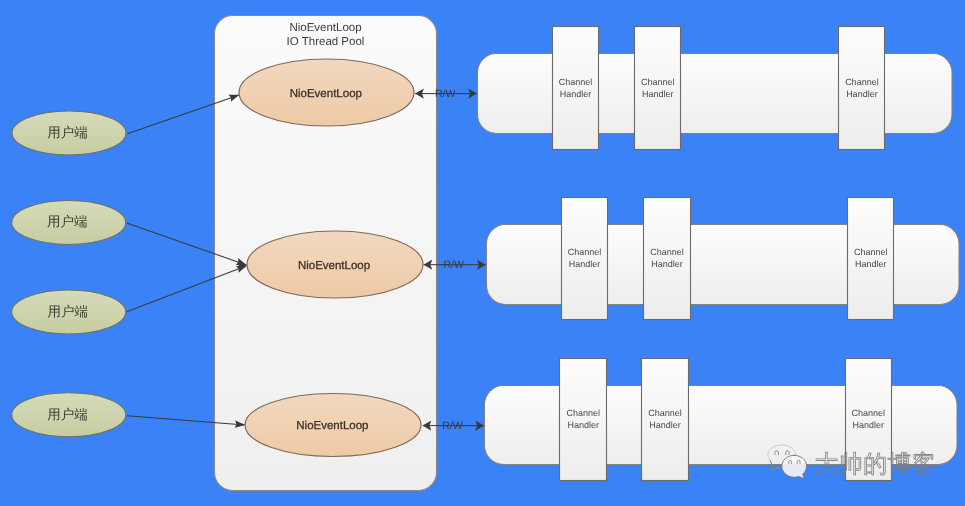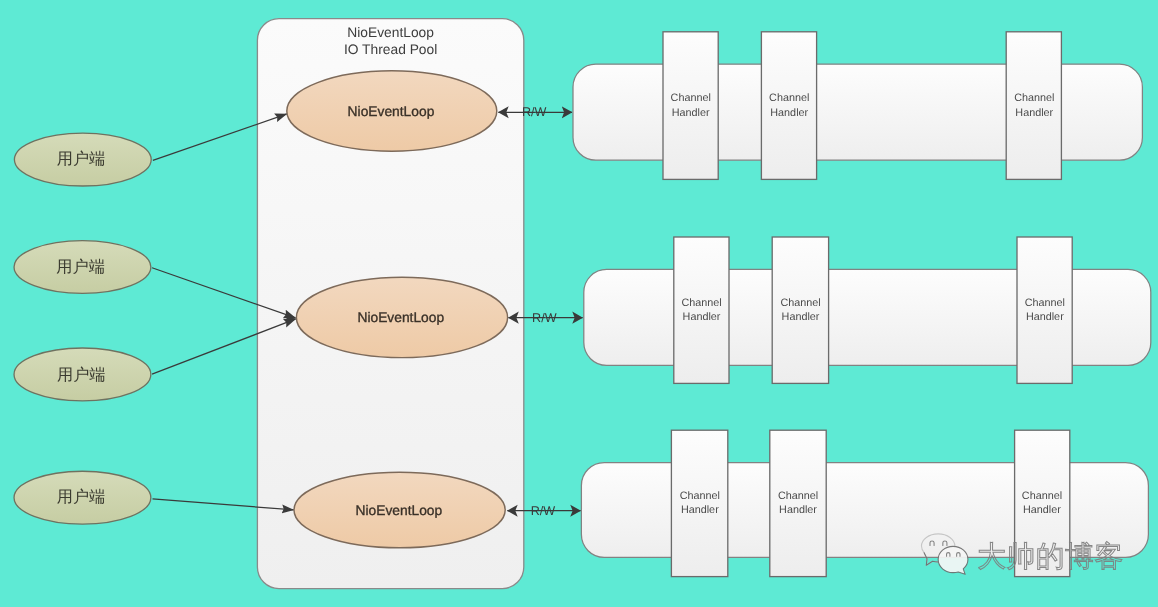--- a/index.html
+++ b/index.html
@@ -1,17 +1,17 @@
 <!DOCTYPE html>
 <html><head>
 <meta charset="utf-8">
 <style>
   html,body{margin:0;padding:0;background:#ffffff;
     -webkit-font-smoothing:antialiased;-moz-osx-font-smoothing:grayscale;text-rendering:geometricPrecision;}
-  #page{position:relative;width:965px;height:506px;overflow:hidden;background:#5eead4;}
+  #page{position:relative;width:965px;height:506px;overflow:hidden;background:#3b82f6;}
   svg.layer{position:absolute;left:0;top:0;width:965px;height:506px;display:block;transform:translateZ(0);}
   .t-title{font-family:"Liberation Sans",sans-serif;font-size:11.5px;fill:#3d3d3d;}
   .t-loop{font-family:"Liberation Sans",sans-serif;font-size:11.5px;fill:#3a3128;stroke:#3a3128;stroke-width:0.28px;}
   .t-client{font-family:"Liberation Serif",serif;font-size:13.5px;fill:#3b3b30;}
   .t-handler{font-family:"Liberation Sans",sans-serif;font-size:9px;fill:#4a4a4a;}
   .t-rw{font-family:"Liberation Sans",sans-serif;font-size:10.5px;fill:#3a3a3a;}
   .t-wm{font-family:"Liberation Sans",sans-serif;font-size:24px;fill:none;stroke:#7e7e7e;stroke-width:0.85px;letter-spacing:0.4px;}
 </style>
 </head>
 <body>

